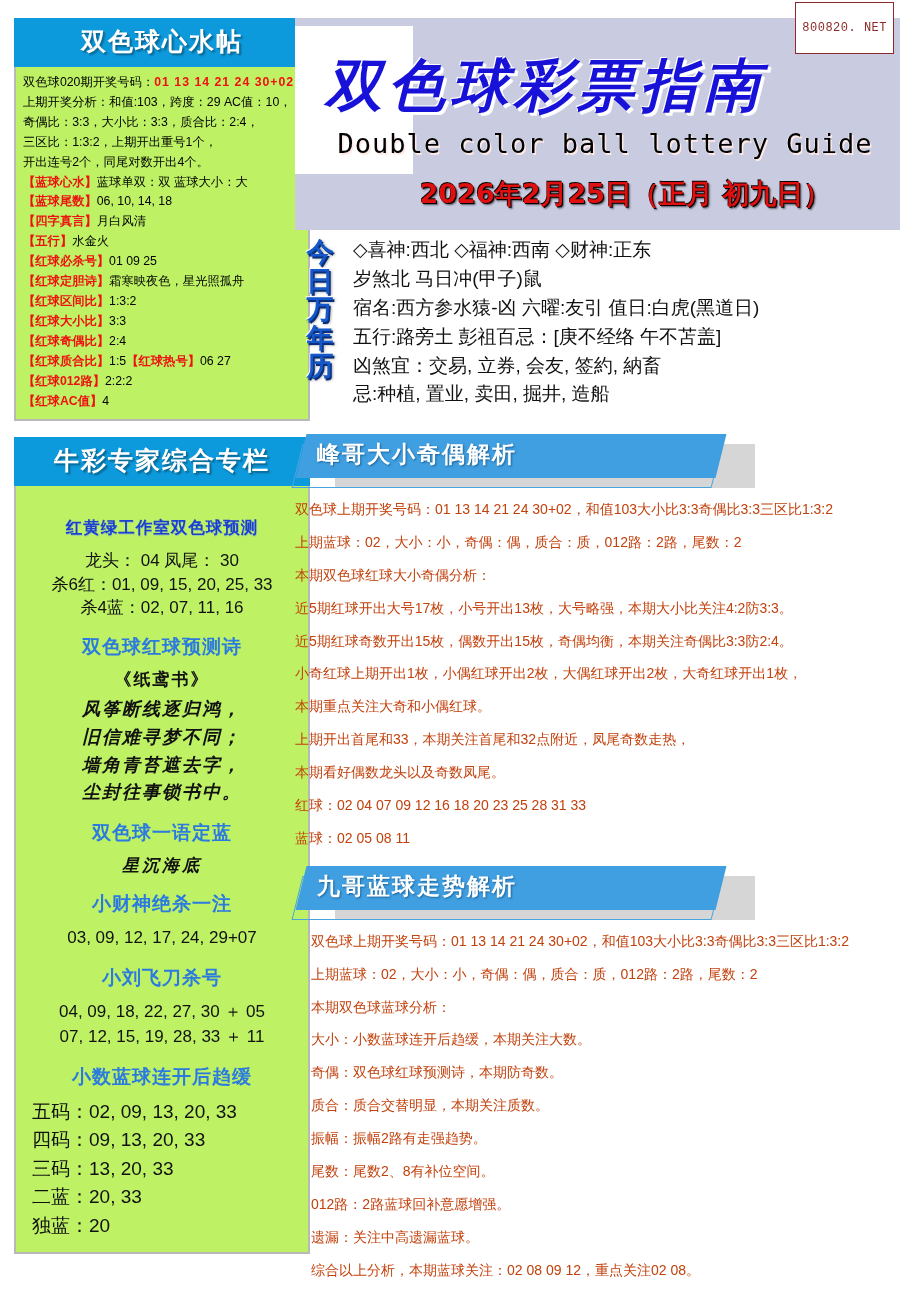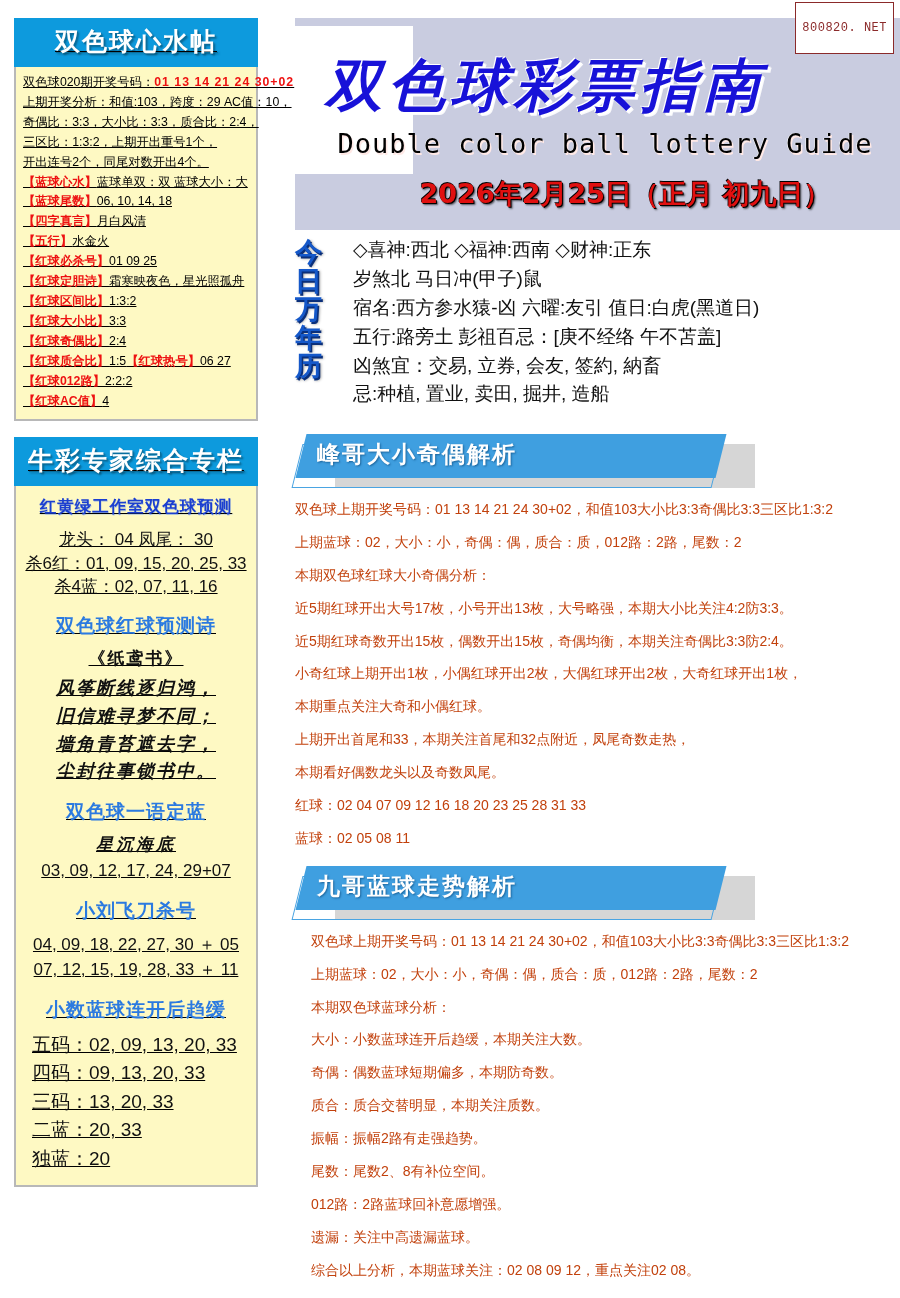--- a/index.html
+++ b/index.html
@@ -18,59 +18,59 @@
     position:absolute; top:2px; right:6px;
     border:1px solid #8b2a2a;
     color:#8b2a2a;
     font-size:12px; font-family:"Liberation Mono","DejaVu Sans Mono",monospace;
     padding:18px 6px; background:#fff; letter-spacing:.5px;
     z-index:30;
   }
 
   
   .left-col {
-    position:absolute; left:14px; top:18px; width:244px;text-decoration:underline;
+    position:absolute; left:14px; top:18px; width:296px;
   }
   .panel { margin-bottom:16px; }
   .panel-head {
     background:#0d9add;
     text-align:center;
     padding:7px 4px 9px;
   }
   .panel-head span {
     font-family:"DejaVu Sans","Liberation Sans",sans-serif;
     font-weight:bold;
     font-size:25px;
     color:#ffffff;
     letter-spacing:2px;
     text-shadow:1px 1px 0 #0a6f9e, 2px 2px 2px rgba(0,0,0,.35);
   }
   .panel-body {
     border:2px solid #b8b8b8;
     border-top:none;
-    background:#fef9c3;
+    background:#bef264;
     padding:6px 7px 8px;
   }
 
   
   .xs-line {
     font-size:12.3px; color:#000; line-height:1.62;
     white-space:nowrap;
   }
   .xs-line .redv { color:#ee1111; font-weight:bold; letter-spacing:1px;}
   .tagline { font-size:12.3px; line-height:1.62; white-space:nowrap;}
   .tag { color:#ee1111; font-weight:bold; }
   .tagval { color:#000; }
 
   
   .nc-body { padding:10px 6px 12px; text-align:center; }
   .nc-sub {
     color:#1b3fd0; font-weight:bold; font-size:16.5px;
     font-family:"DejaVu Sans","Liberation Sans",sans-serif;
-    letter-spacing:1px; margin:0 0 10px;
+    letter-spacing:1px; margin:21px 0 10px;
     text-shadow:.5px .5px 0 rgba(120,160,230,.5);
   }
   .nc-sub2 {
     color:#2b7ae0; font-weight:bold; font-size:19px;
     letter-spacing:1px; margin:14px 0 8px;
   }
   .nc-row { font-size:17px; color:#111; line-height:1.38; white-space:nowrap;}
   .nc-num { font-size:17px; color:#111; line-height:1.5; white-space:nowrap;}
   .poem-title {
     font-family:"DejaVu Serif","Liberation Serif",serif;
@@ -129,20 +129,21 @@
   }
 
   
   .almanac { position:relative; margin-top:6px; padding-left:58px; min-height:180px;}
   .almanac-label {
     position:absolute; left:0; top:2px; width:50px;
     font-family:"DejaVu Sans","Liberation Sans",sans-serif;
     font-weight:bold; font-size:27px; color:#1558c9;
     line-height:1.06; letter-spacing:0;
     text-shadow:1.5px 1.5px 0 #0a2f7a, 2px 2px 3px rgba(0,0,0,.45), -.8px -.8px 0 #fff;
+    text-align:center;
   }
   .al-line {
     font-size:19px; color:#111; line-height:1.52; white-space:nowrap;
     font-family:"Liberation Sans","DejaVu Sans",sans-serif;
   }
 
   
   .sec {
     position:relative; height:62px; margin:14px 0 8px 0;
   }
@@ -228,20 +229,21 @@
         <div class="nc-sub2">双色球红球预测诗</div>
         <div class="poem-title">《纸鸢书》</div>
         <div class="poem-line">风筝断线逐归鸿，</div>
         <div class="poem-line">旧信难寻梦不同；</div>
         <div class="poem-line">墙角青苔遮去字，</div>
         <div class="poem-line">尘封往事锁书中。</div>
 
         <div class="nc-sub2">双色球一语定蓝</div>
         <div class="oneword">星沉海底</div>
 
+        <div class="nc-sub2">小财神绝杀一注</div>
         <div class="nc-num">03, 09, 12, 17, 24, 29+07</div>
 
         <div class="nc-sub2">小刘飞刀杀号</div>
         <div class="nc-num">04, 09, 18, 22, 27, 30 ＋ 05</div>
         <div class="nc-num">07, 12, 15, 19, 28, 33 ＋ 11</div>
 
         <div class="nc-sub2">小数蓝球连开后趋缓</div>
         <div class="fushi-row">五码：02, 09, 13, 20, 33</div>
         <div class="fushi-row">四码：09, 13, 20, 33</div>
         <div class="fushi-row">三码：13, 20, 33</div>
@@ -294,21 +296,21 @@
       <div class="sec-shadow"></div>
       <div class="sec-outline"></div>
       <div class="sec-bar"></div>
       <div class="sec-title">九哥蓝球走势解析</div>
     </div>
     <div>
       <div class="body-line ind">双色球上期开奖号码：01 13 14 21 24 30+02，和值103大小比3:3奇偶比3:3三区比1:3:2</div>
       <div class="body-line ind">上期蓝球：02，大小：小，奇偶：偶，质合：质，012路：2路，尾数：2</div>
       <div class="body-line ind">本期双色球蓝球分析：</div>
       <div class="body-line ind">大小：小数蓝球连开后趋缓，本期关注大数。</div>
-      <div class="body-line ind">奇偶：偶数蓝球短期偏多，本期防奇数。</div>
+      <div class="body-line ind">奇偶：双色球红球预测诗，本期防奇数。</div>
       <div class="body-line ind">质合：质合交替明显，本期关注质数。</div>
       <div class="body-line ind">振幅：振幅2路有走强趋势。</div>
       <div class="body-line ind">尾数：尾数2、8有补位空间。</div>
       <div class="body-line ind">012路：2路蓝球回补意愿增强。</div>
       <div class="body-line ind">遗漏：关注中高遗漏蓝球。</div>
       <div class="body-line ind">综合以上分析，本期蓝球关注：02 08 09 12，重点关注02 08。</div>
     </div>
   </div>
 
 </div>

